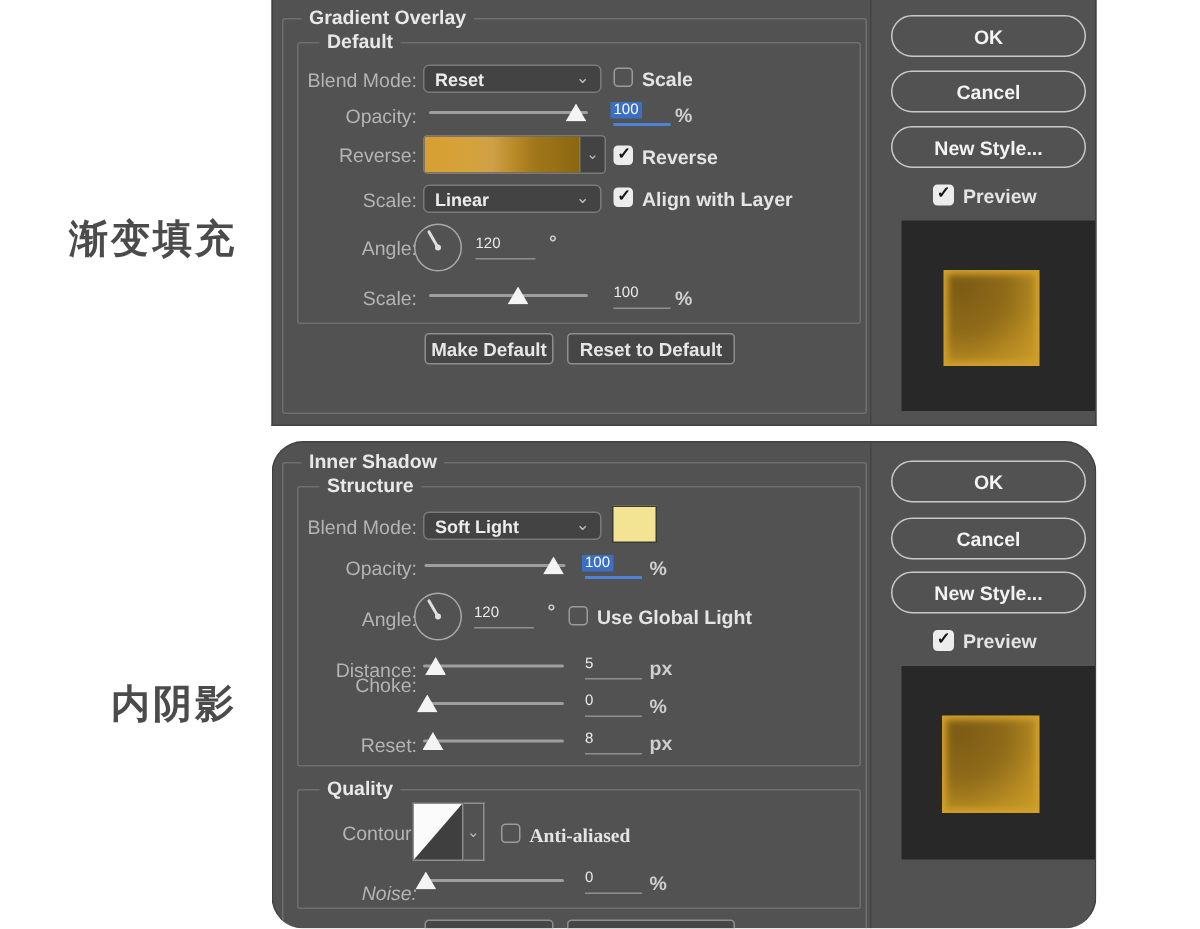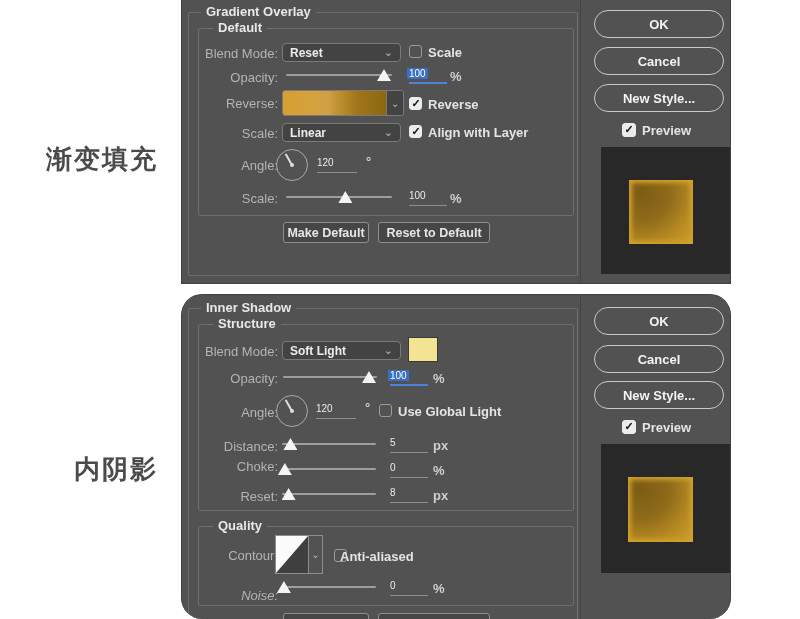--- a/index.html
+++ b/index.html
@@ -196,21 +196,21 @@
     <div class="flabel" style="top:144px;">Distance:</div>
     <div class="slider" style="left:100px;top:142px;width:94px;">
       <div class="track"></div>
       <div class="thumb" style="left:calc(9% - 7px);"></div>
     </div>
     <div class="vfield" style="left:208px;top:140px;">
       <span>5</span>
     </div>
     <div class="unit" style="left:251px;top:143px;">px</div>
 
-    <div class="flabel" style="top:164px;">Choke:</div>
+    <div class="flabel" style="top:154px;">Choke:</div>
     <div class="slider" style="left:100px;top:167px;width:94px;">
       <div class="track"></div>
       <div class="thumb" style="left:calc(3% - 7px);"></div>
     </div>
     <div class="vfield" style="left:208px;top:165px;">
       <span>0</span>
     </div>
     <div class="unit" style="left:251px;top:168px;">%</div>
 
     <div class="flabel" style="top:194px;">Reset:</div>
@@ -225,21 +225,21 @@
 
     <div class="fieldset" style="left:16px;top:231px;width:376px;height:80px;"></div>
     <div class="legend" style="left:31px;top:224px;">Quality</div>
 
     <div class="flabel" style="top:253px;">Contour:</div>
     <div class="contourwrap" style="left:93px;top:240px;">
       <div class="contour"></div>
       <div class="contour-dd">⌄</div>
     </div>
     <div class="cb" style="left:152px;top:254px;"></div>
-    <div class="cblabel" style="left:158px;top:254px;">Anti-aliased</div>
+    <div class="cblabel" style="left:171px;top:254px;font-family:Liberation Serif, serif;">Anti-aliased</div>
 
     <div class="flabel" style="top:293px;font-style:italic;">Noise:</div>
     <div class="slider" style="left:100px;top:285px;width:94px;">
       <div class="track"></div>
       <div class="thumb" style="left:calc(2% - 7px);"></div>
     </div>
     <div class="vfield" style="left:208px;top:283px;">
       <span>0</span>
     </div>
     <div class="unit" style="left:251px;top:286px;">%</div>

